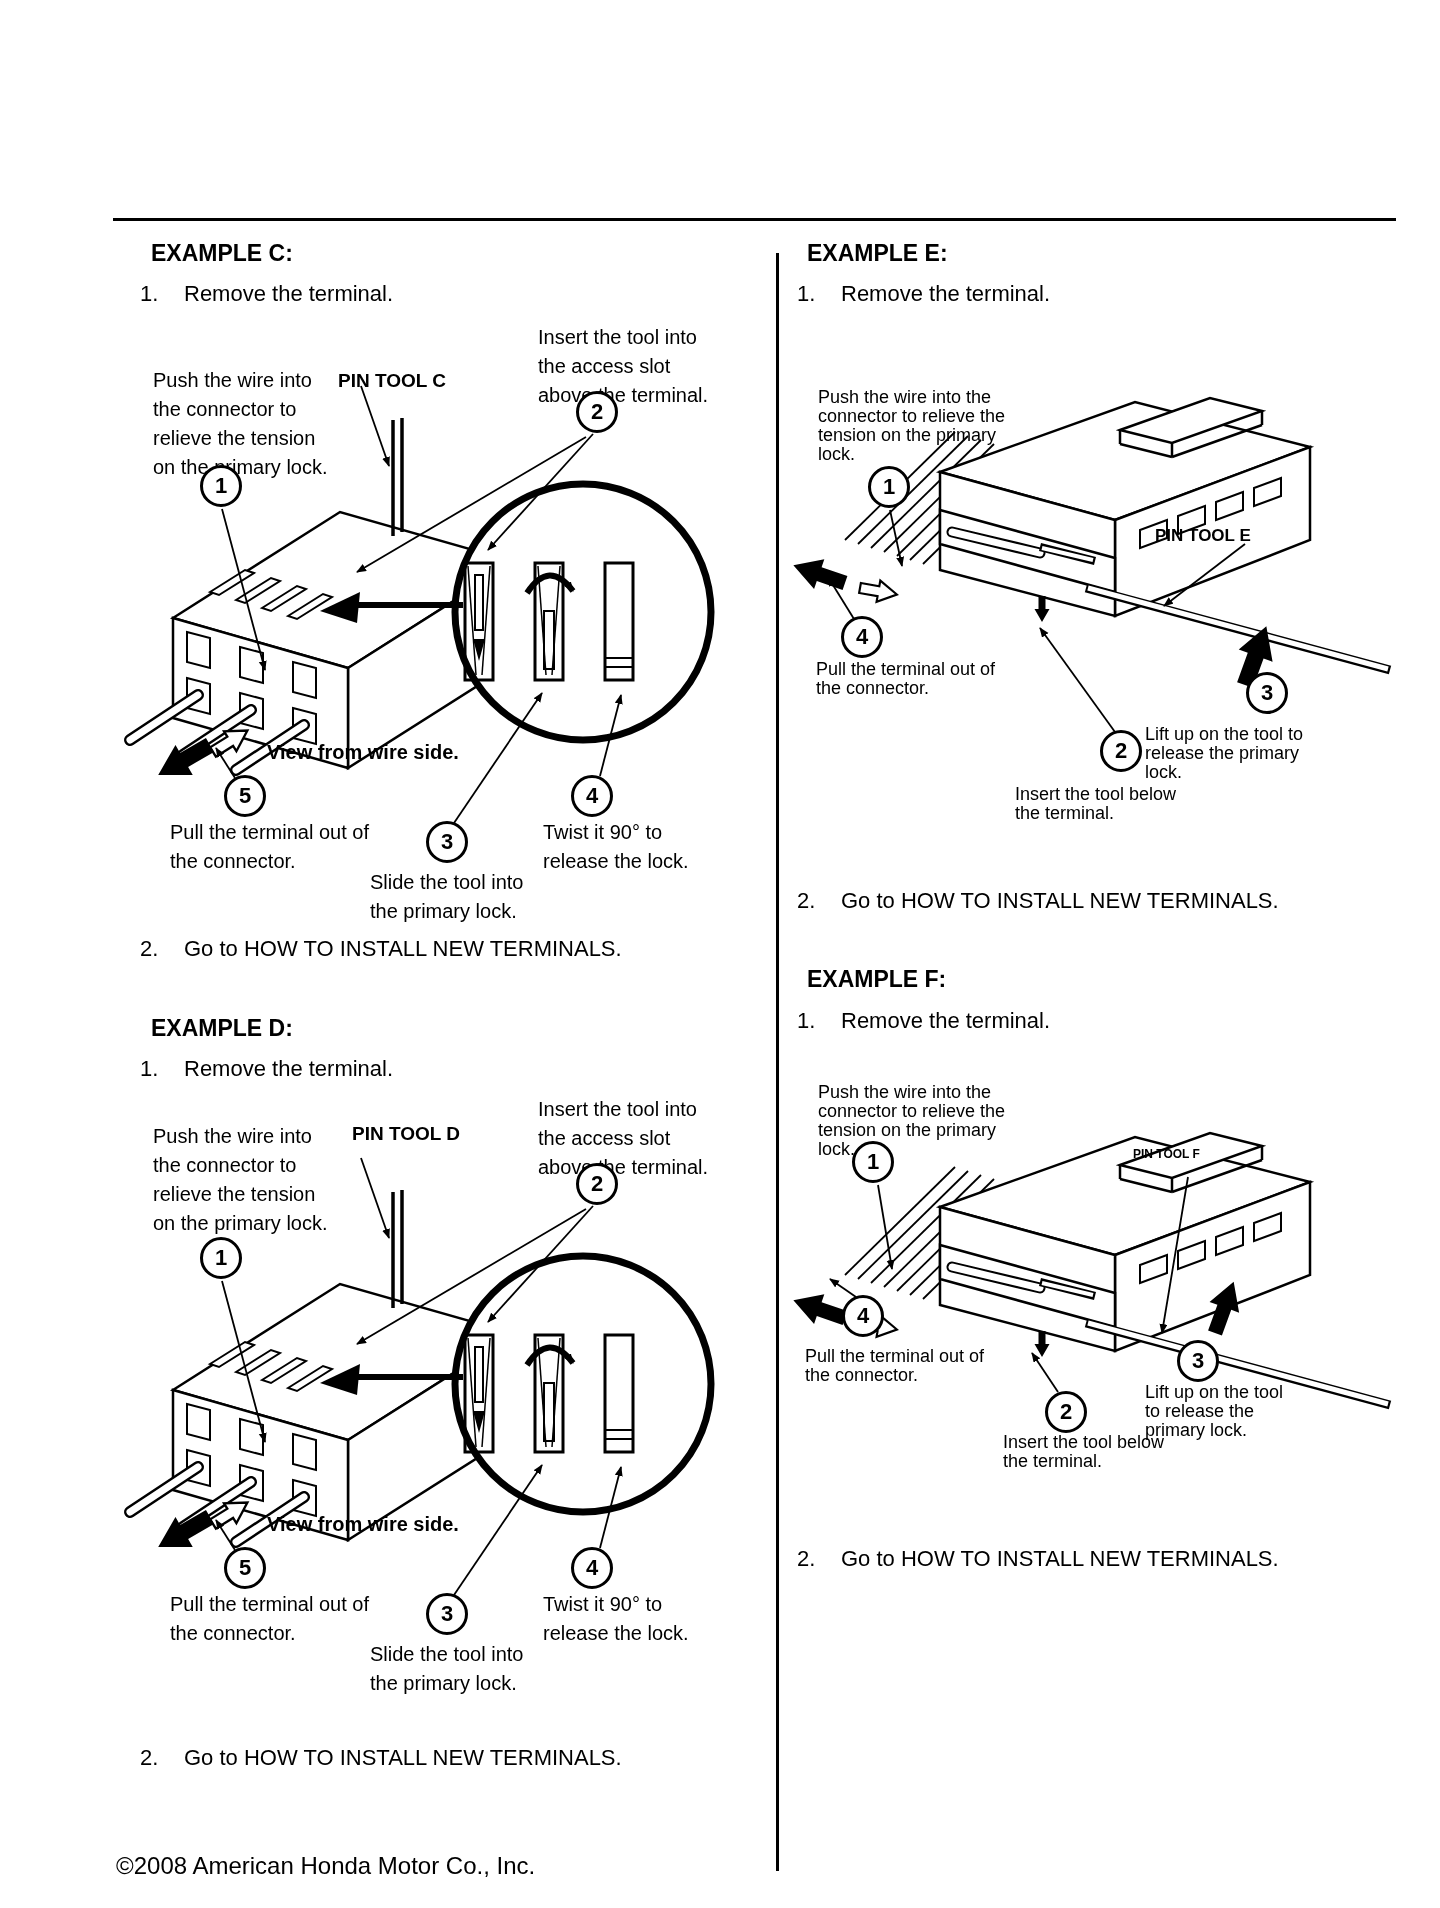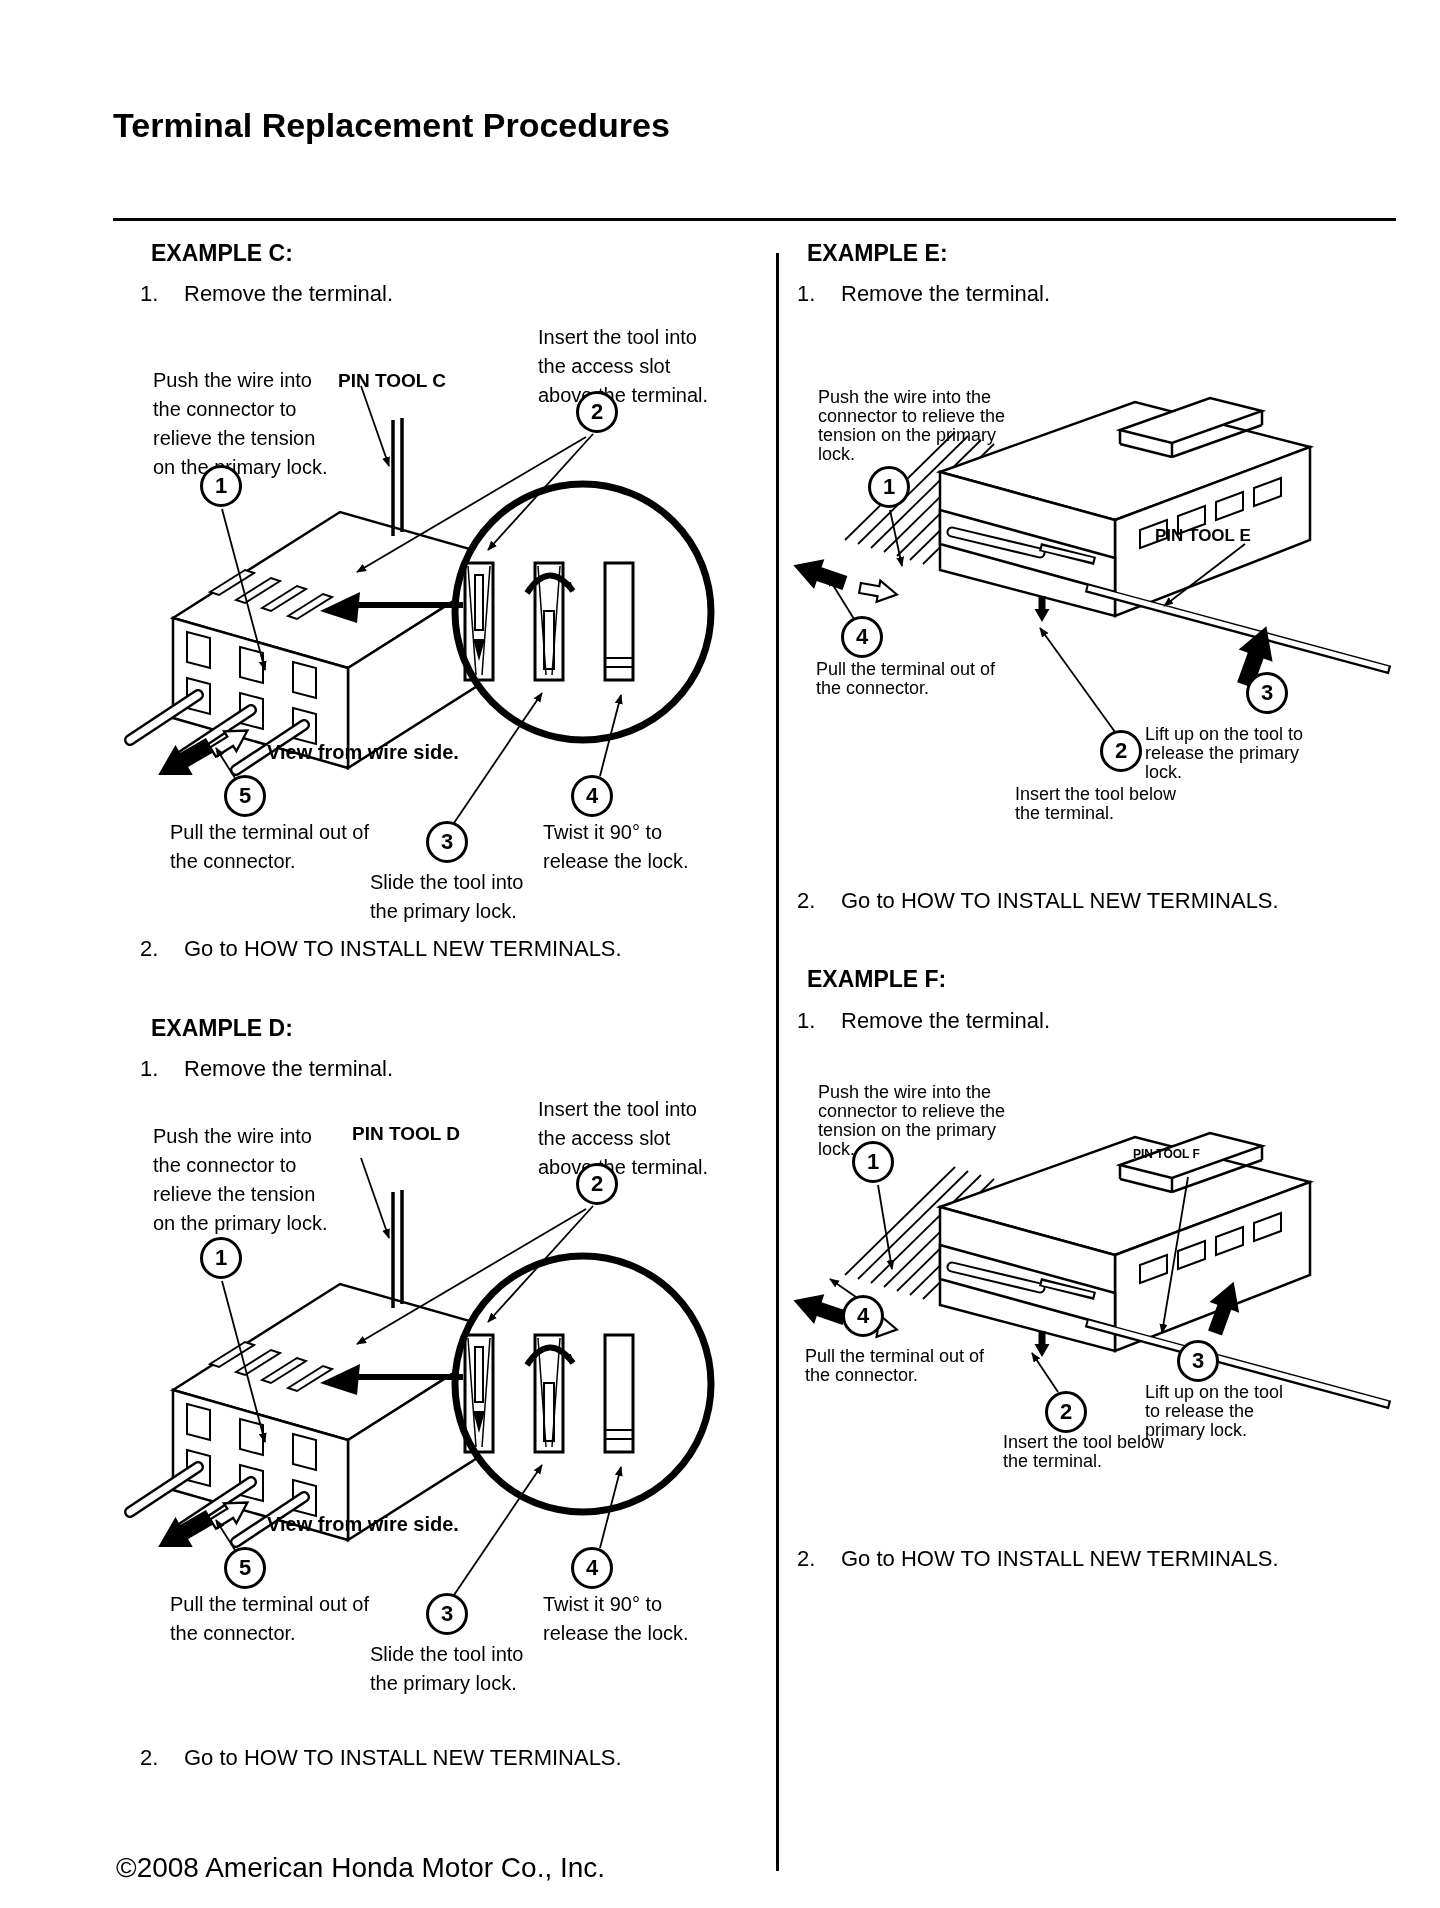--- a/index.html
+++ b/index.html
@@ -14,21 +14,21 @@
   .step-num{width:44px;flex:0 0 44px;}
   .diagram{position:absolute;}
   .diagram svg.illo{position:absolute;left:0;top:0;}
   .lbl{position:absolute;font-size:20px;line-height:29px;}
   .lbl.small{font-size:18px;line-height:19px;}
   .lbl.bold{font-weight:bold;white-space:nowrap;}
   .lbl.view{font-size:20px;font-weight:bold;white-space:nowrap;}
   .callout{position:absolute;width:42px;height:42px;box-sizing:border-box;border:3px solid #000;
            border-radius:50%;background:#fff;display:flex;align-items:center;justify-content:center;
            font-size:22px;font-weight:bold;z-index:3;}
-  .footer{font-size:28px;white-space:nowrap;}
+  .footer{font-size:24px;white-space:nowrap;}
 </style>
 </head>
 <body>
 
 <div class="page">
 
   <svg width="0" height="0" style="position:absolute">
     <defs>
       <marker id="ah" markerWidth="14" markerHeight="12" refX="9" refY="4" orient="auto" markerUnits="userSpaceOnUse">
         <path d="M0,0 L10,4 L0,8 Z" fill="#000"></path>
@@ -140,21 +140,20 @@
         <line x1="298" y1="248" x2="598" y2="329" stroke="#fff" stroke-width="5"></line>
 
         <use href="#block-arrow" transform="translate(252,256) rotate(90) scale(0.5)" fill="#000" stroke="none"></use>
 
         <use href="#block-arrow" transform="translate(70,248) rotate(10) scale(0.72)" fill="#fff" stroke="#000" stroke-width="3"></use>
         <use href="#block-arrow" transform="translate(55,243) rotate(199) scale(1.05)" fill="#000" stroke="none"></use>
       </g>
     </defs>
   </svg>
 
-  <div class="title abs" style="left:113px;top:106px">Terminal Replacement Procedures</div>
   <div class="h-rule abs" style="left:113px;top:218px;width:1283px"></div>
   <div class="v-rule abs" style="left:776px;top:253px;height:1618px"></div>
 
   <div class="ex-heading abs" style="left:139px;top:240px">EXAMPLE C:</div>
   <div class="step abs" style="left:140px;top:281px">
     <span class="step-num">1.</span>
     <span>Remove the terminal.</span>
   </div>
 
   <div class="diagram" style="left:115px;top:320px;width:645px;height:650px">

